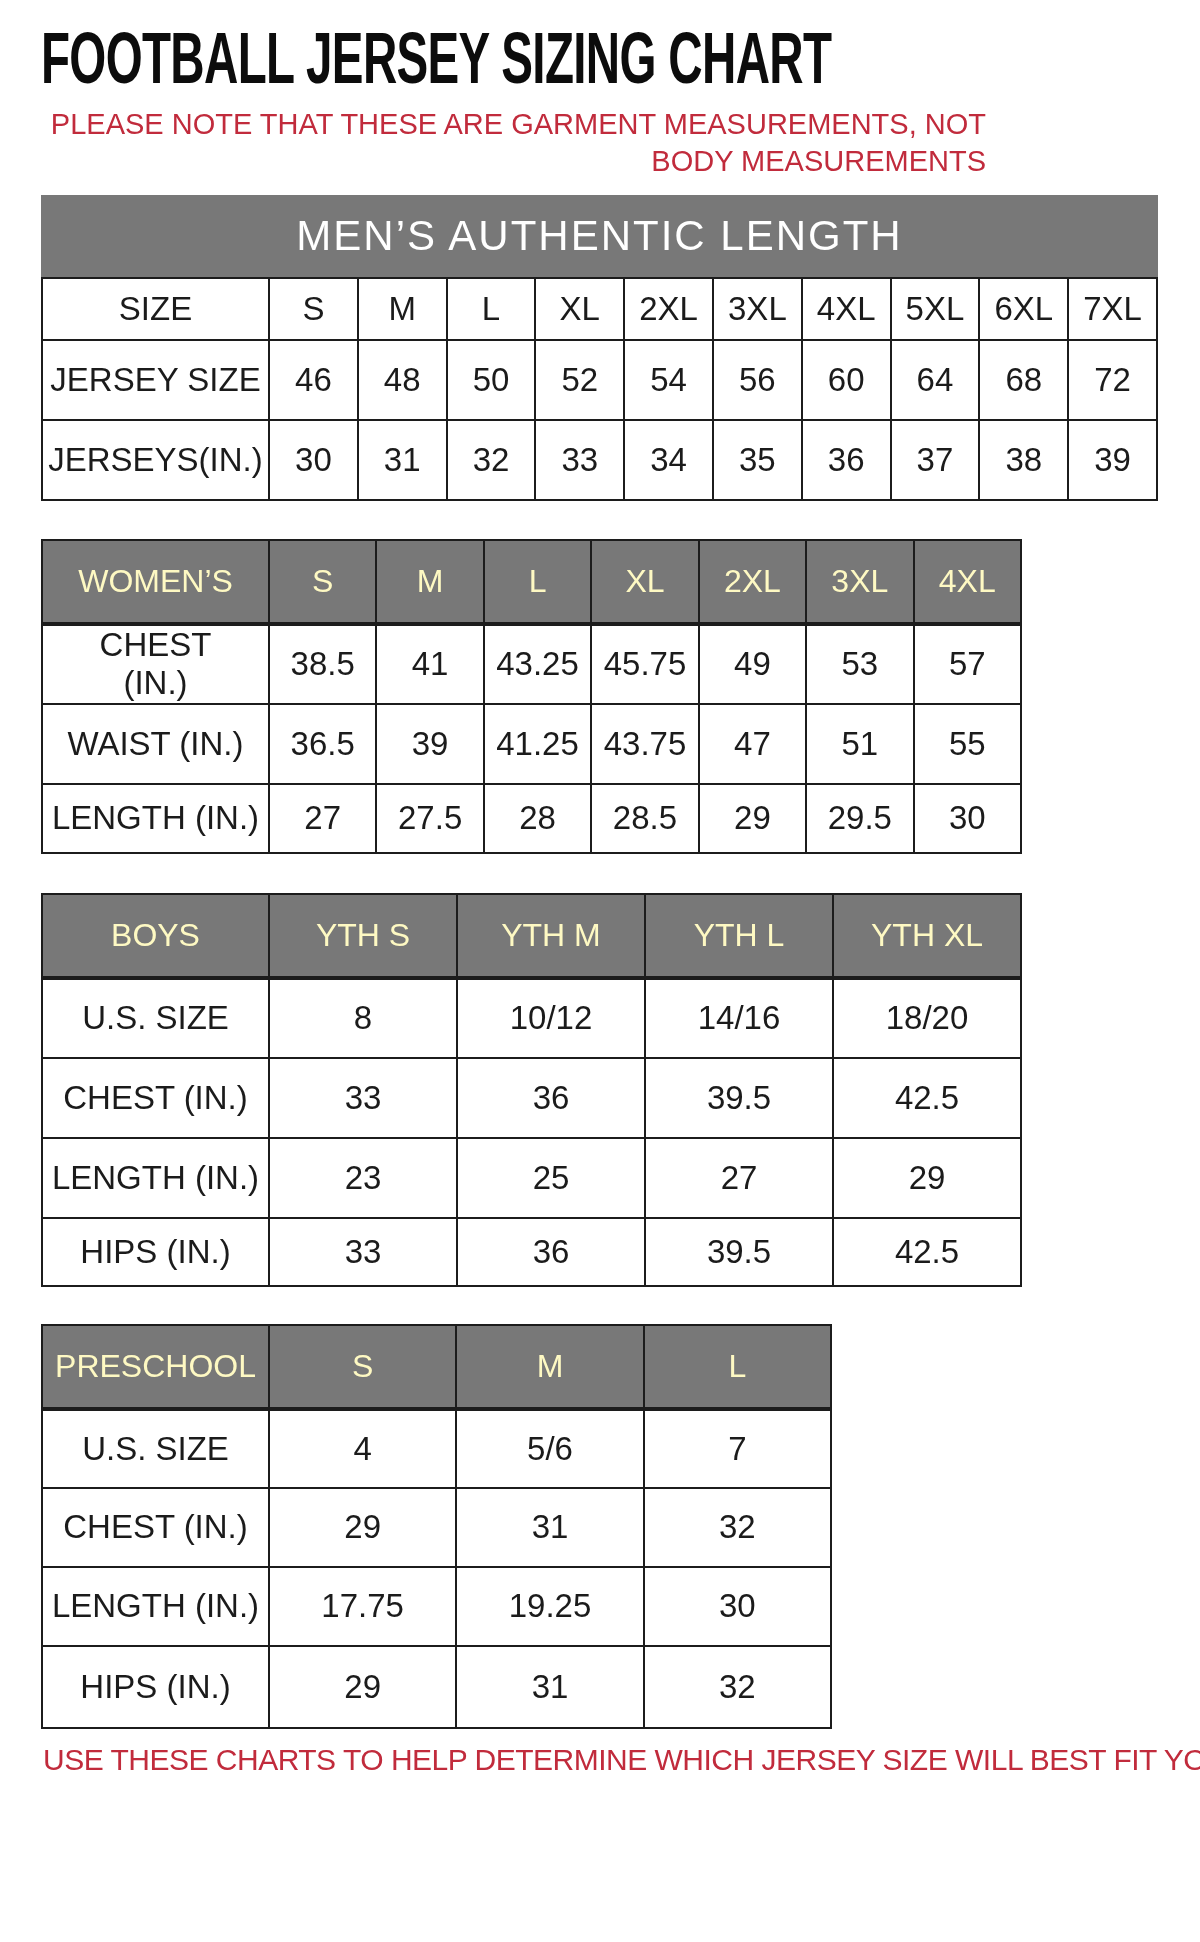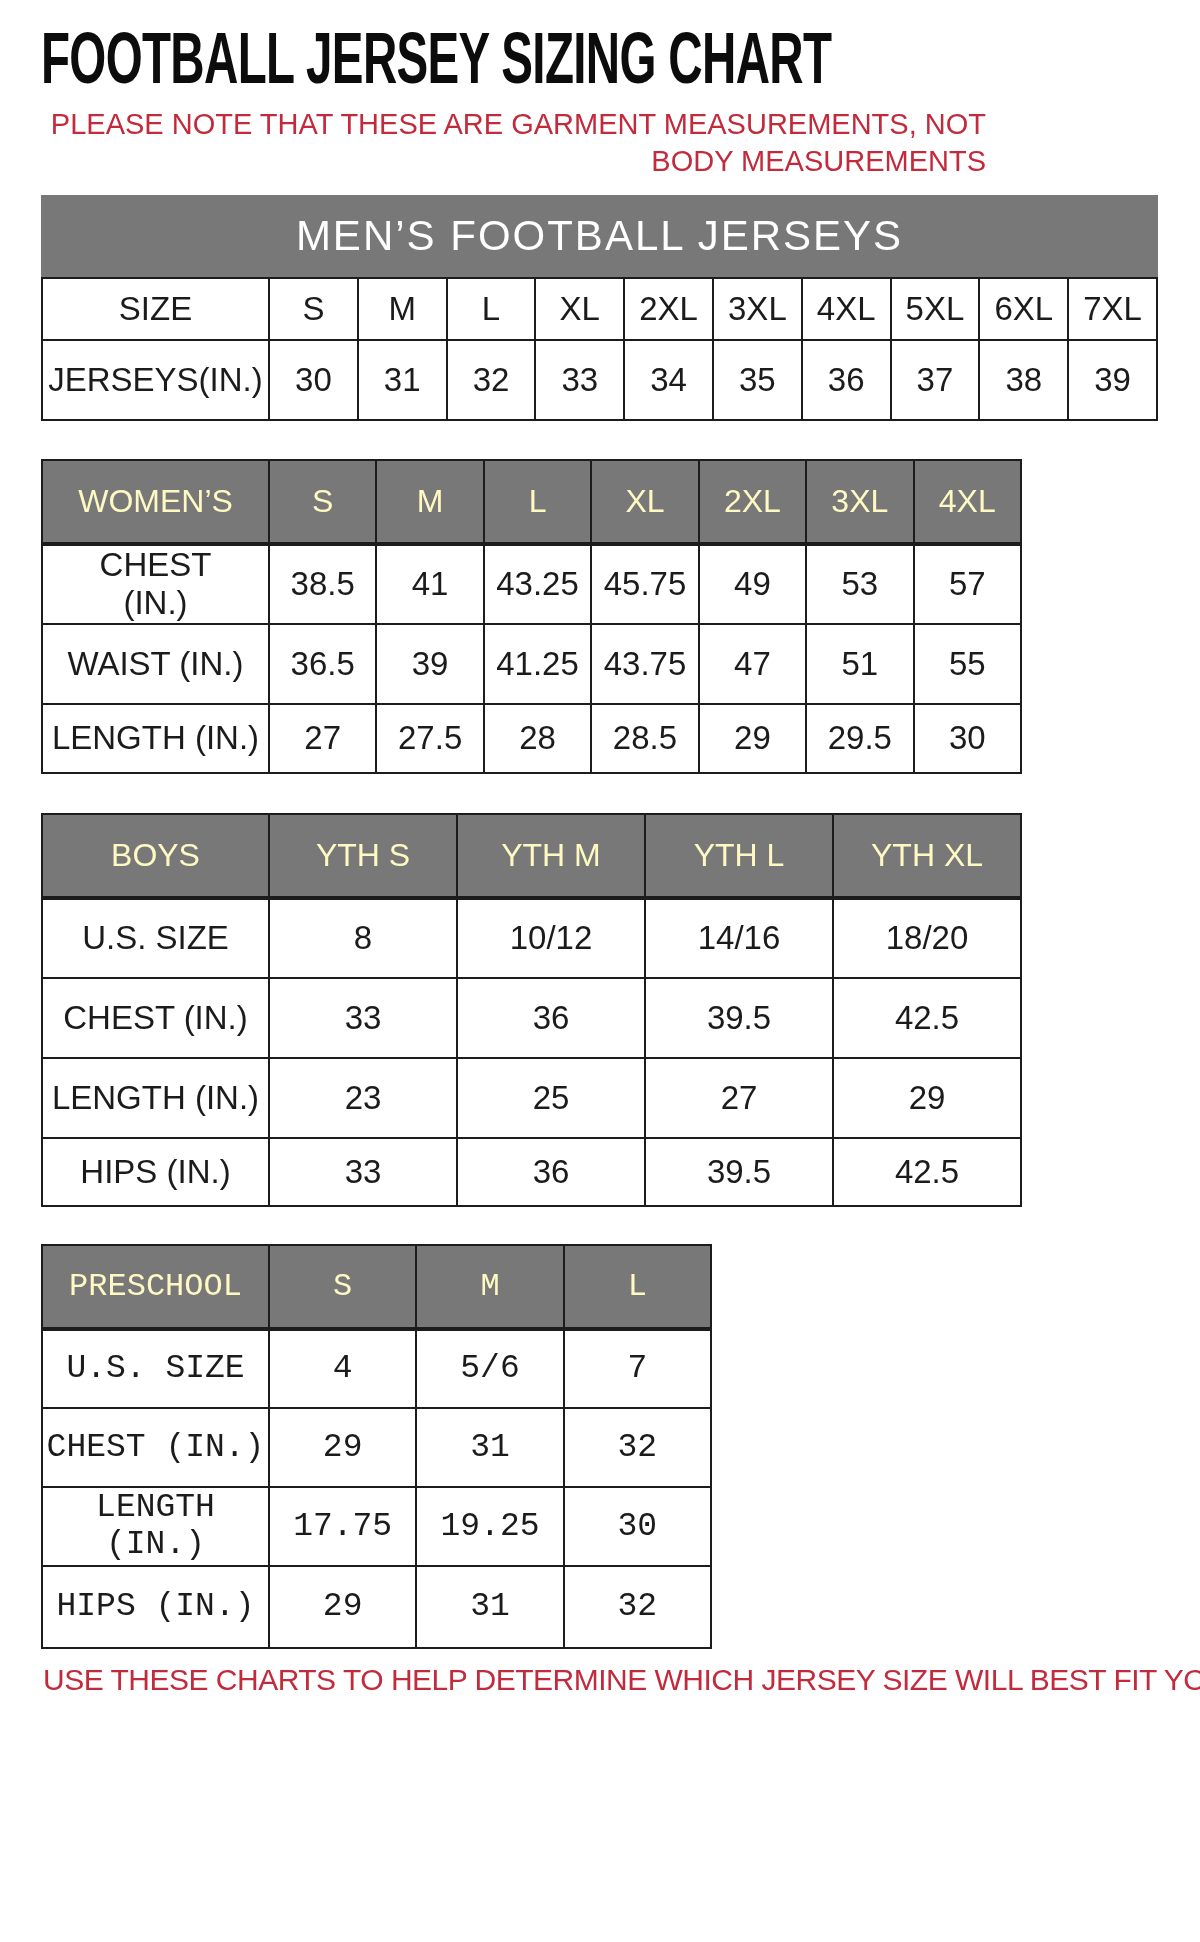--- a/index.html
+++ b/index.html
@@ -70,21 +70,21 @@
   .tbl-mens tr.r-size { height: 62px; }
 
   .tbl-womens { width: 981px; margin-top: 38px; }
   .tbl-womens tbody tr:first-child { height: 80px; }
   .tbl-womens tbody tr:first-child th { padding: 0 46px; line-height: 1.15; }
   .tbl-womens tbody tr:last-child { height: 69px; }
 
   .tbl-boys { width: 981px; margin-top: 39px; }
   .tbl-boys tbody tr:last-child { height: 68px; }
 
-  .tbl-preschool { width: 671px; margin-top: 37px; font-family: Liberation Mono, monospace; }
+  .tbl-preschool { width: 791px; margin-top: 37px; }
   .tbl-preschool tbody tr { height: 79px; }
   .tbl-preschool tbody tr:last-child { height: 82px; }
 
   .footer {
     margin: 14px 0 0 2px;
     font-size: 30px;
     letter-spacing: -0.5px;
     color: var(--red, #c12b3c);
     white-space: nowrap;
   }
@@ -92,41 +92,54 @@
 </head>
 <body>
 
 <div class="page">
 
   <h1 class="title">FOOTBALL JERSEY SIZING CHART</h1>
 
   <p class="note">PLEASE NOTE THAT THESE ARE GARMENT MEASUREMENTS, NOT BODY MEASUREMENTS</p>
 
   <section>
-    <div class="banner">MEN’S FOOTBALL JERSEYS</div>
+    <div class="banner">MEN’S AUTHENTIC LENGTH</div>
     <table class="tbl tbl-mens">
       <colgroup>
           <col class="c-label">
           <col span="10">
         </colgroup>
       <tbody>
         <tr class="r-size">
             <th>SIZE</th>
             <td>S</td>
             <td>M</td>
             <td>L</td>
             <td>XL</td>
             <td>2XL</td>
             <td>3XL</td>
             <td>4XL</td>
             <td>5XL</td>
             <td>6XL</td>
             <td>7XL</td>
           </tr>
         <tr>
+            <th>JERSEY SIZE</th>
+            <td>46</td>
+            <td>48</td>
+            <td>50</td>
+            <td>52</td>
+            <td>54</td>
+            <td>56</td>
+            <td>60</td>
+            <td>64</td>
+            <td>68</td>
+            <td>72</td>
+          </tr>
+        <tr>
             <th>JERSEYS(IN.)</th>
             <td>30</td>
             <td>31</td>
             <td>32</td>
             <td>33</td>
             <td>34</td>
             <td>35</td>
             <td>36</td>
             <td>37</td>
             <td>38</td>

